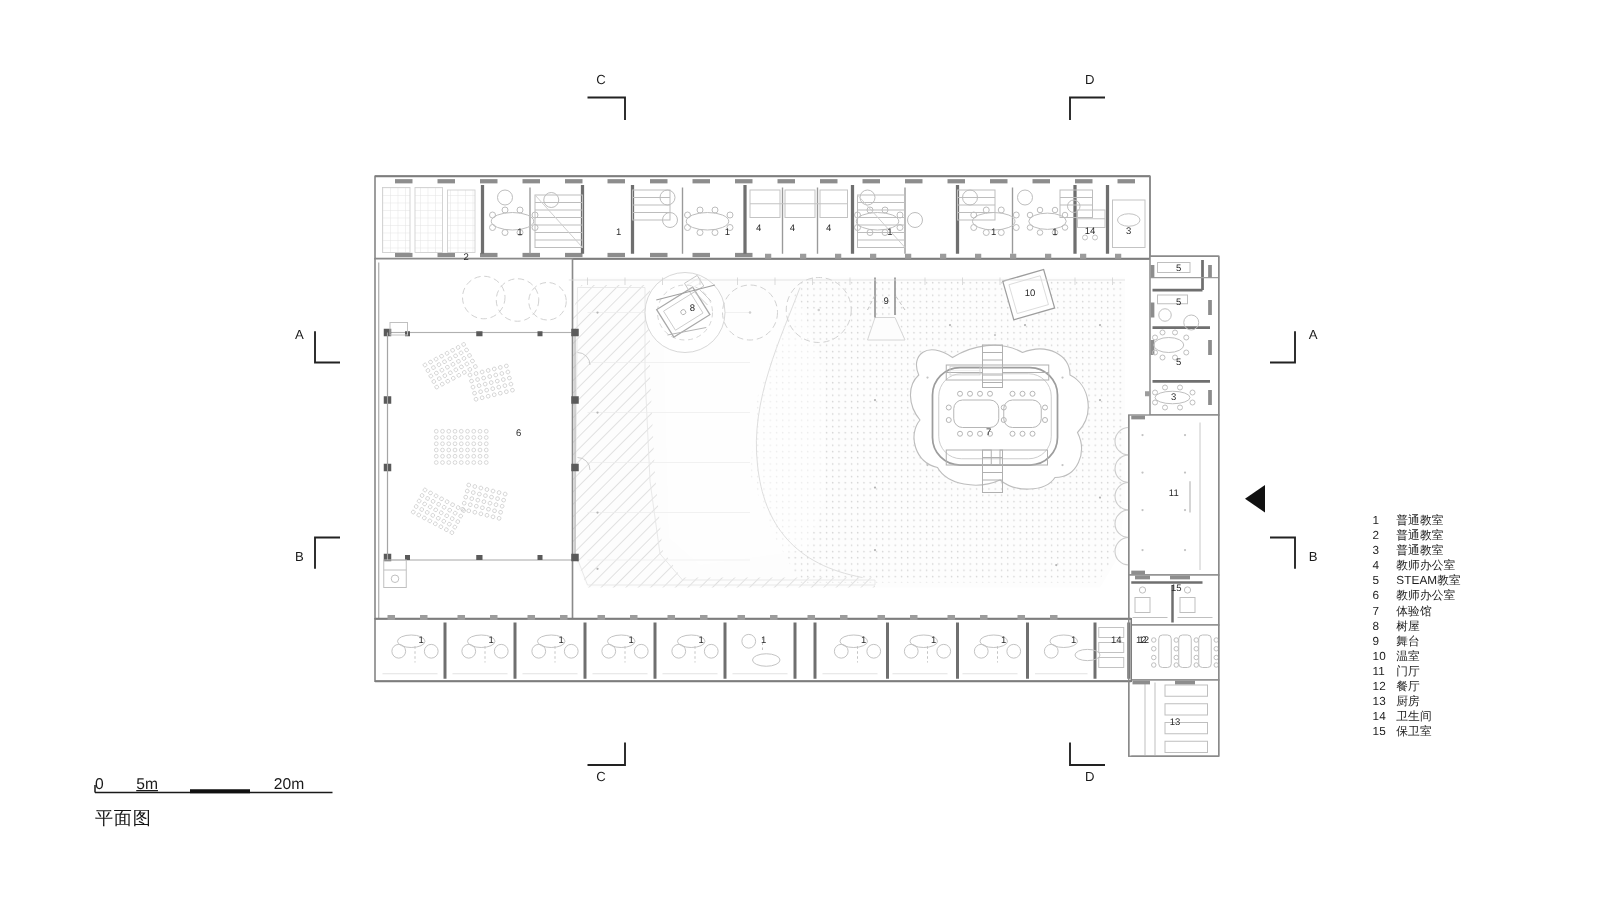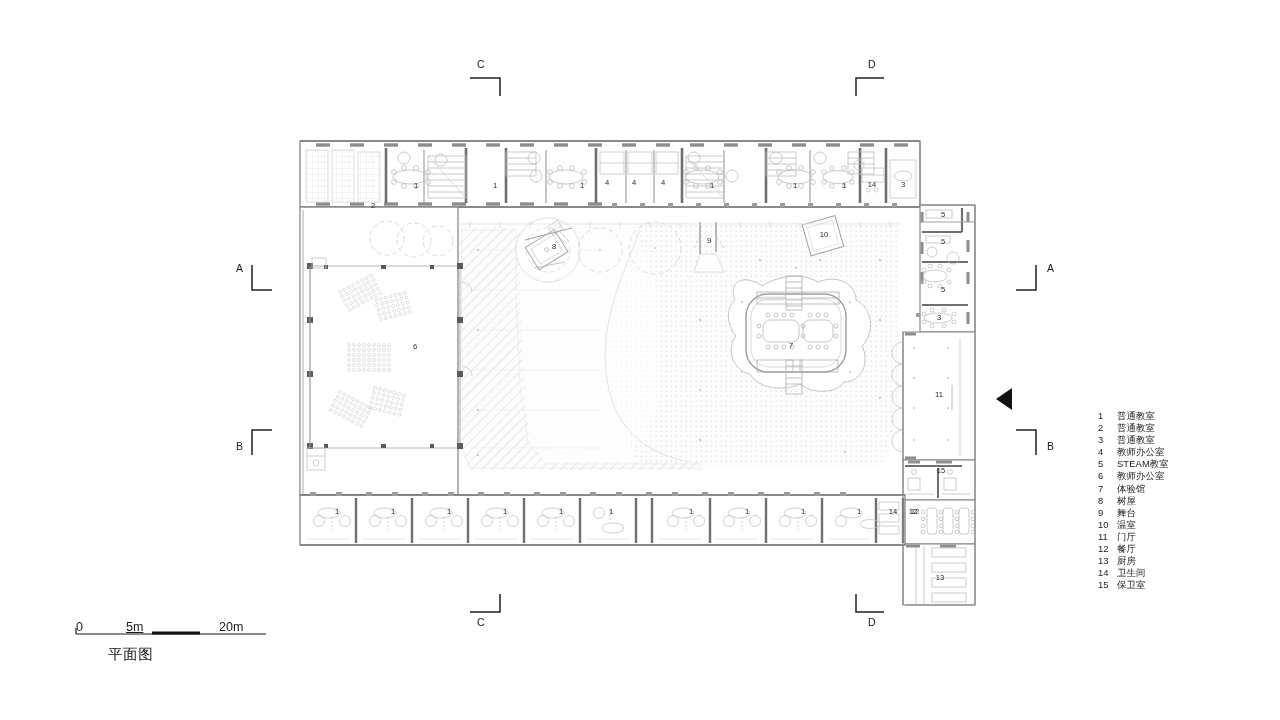--- a/index.html
+++ b/index.html
@@ -64,32 +64,31 @@
     height: 14px;
   }
   .scale-labels span {
     position: absolute;
     bottom: 0;
     font-size: 12.5px;
     color: #1a1a1a;
     font-family: "Liberation Sans", "DejaVu Sans", sans-serif;
   }
   .s0  { left: 0px; }
-  .s5  { left: 50px; text-decoration: underline; }
+  .s5  { left: 33px; text-decoration: underline; }
   .s20 { left: 143px; margin-top: 25px; }
 
   .plan-title {
     position: absolute;
     left: 76px;
     top: 645px;
     font-size: 14.5px;
     color: #141414;
     letter-spacing: .6px;
     font-family: "Liberation Sans", "DejaVu Sans", sans-serif;
-    margin-left: 32px;
   }
 
   
   .sec-mark {
     position: absolute;
     font-size: 10.5px;
     color: #1a1a1a;
     font-family: "Liberation Sans", "DejaVu Sans", sans-serif;
   }
 </style>

